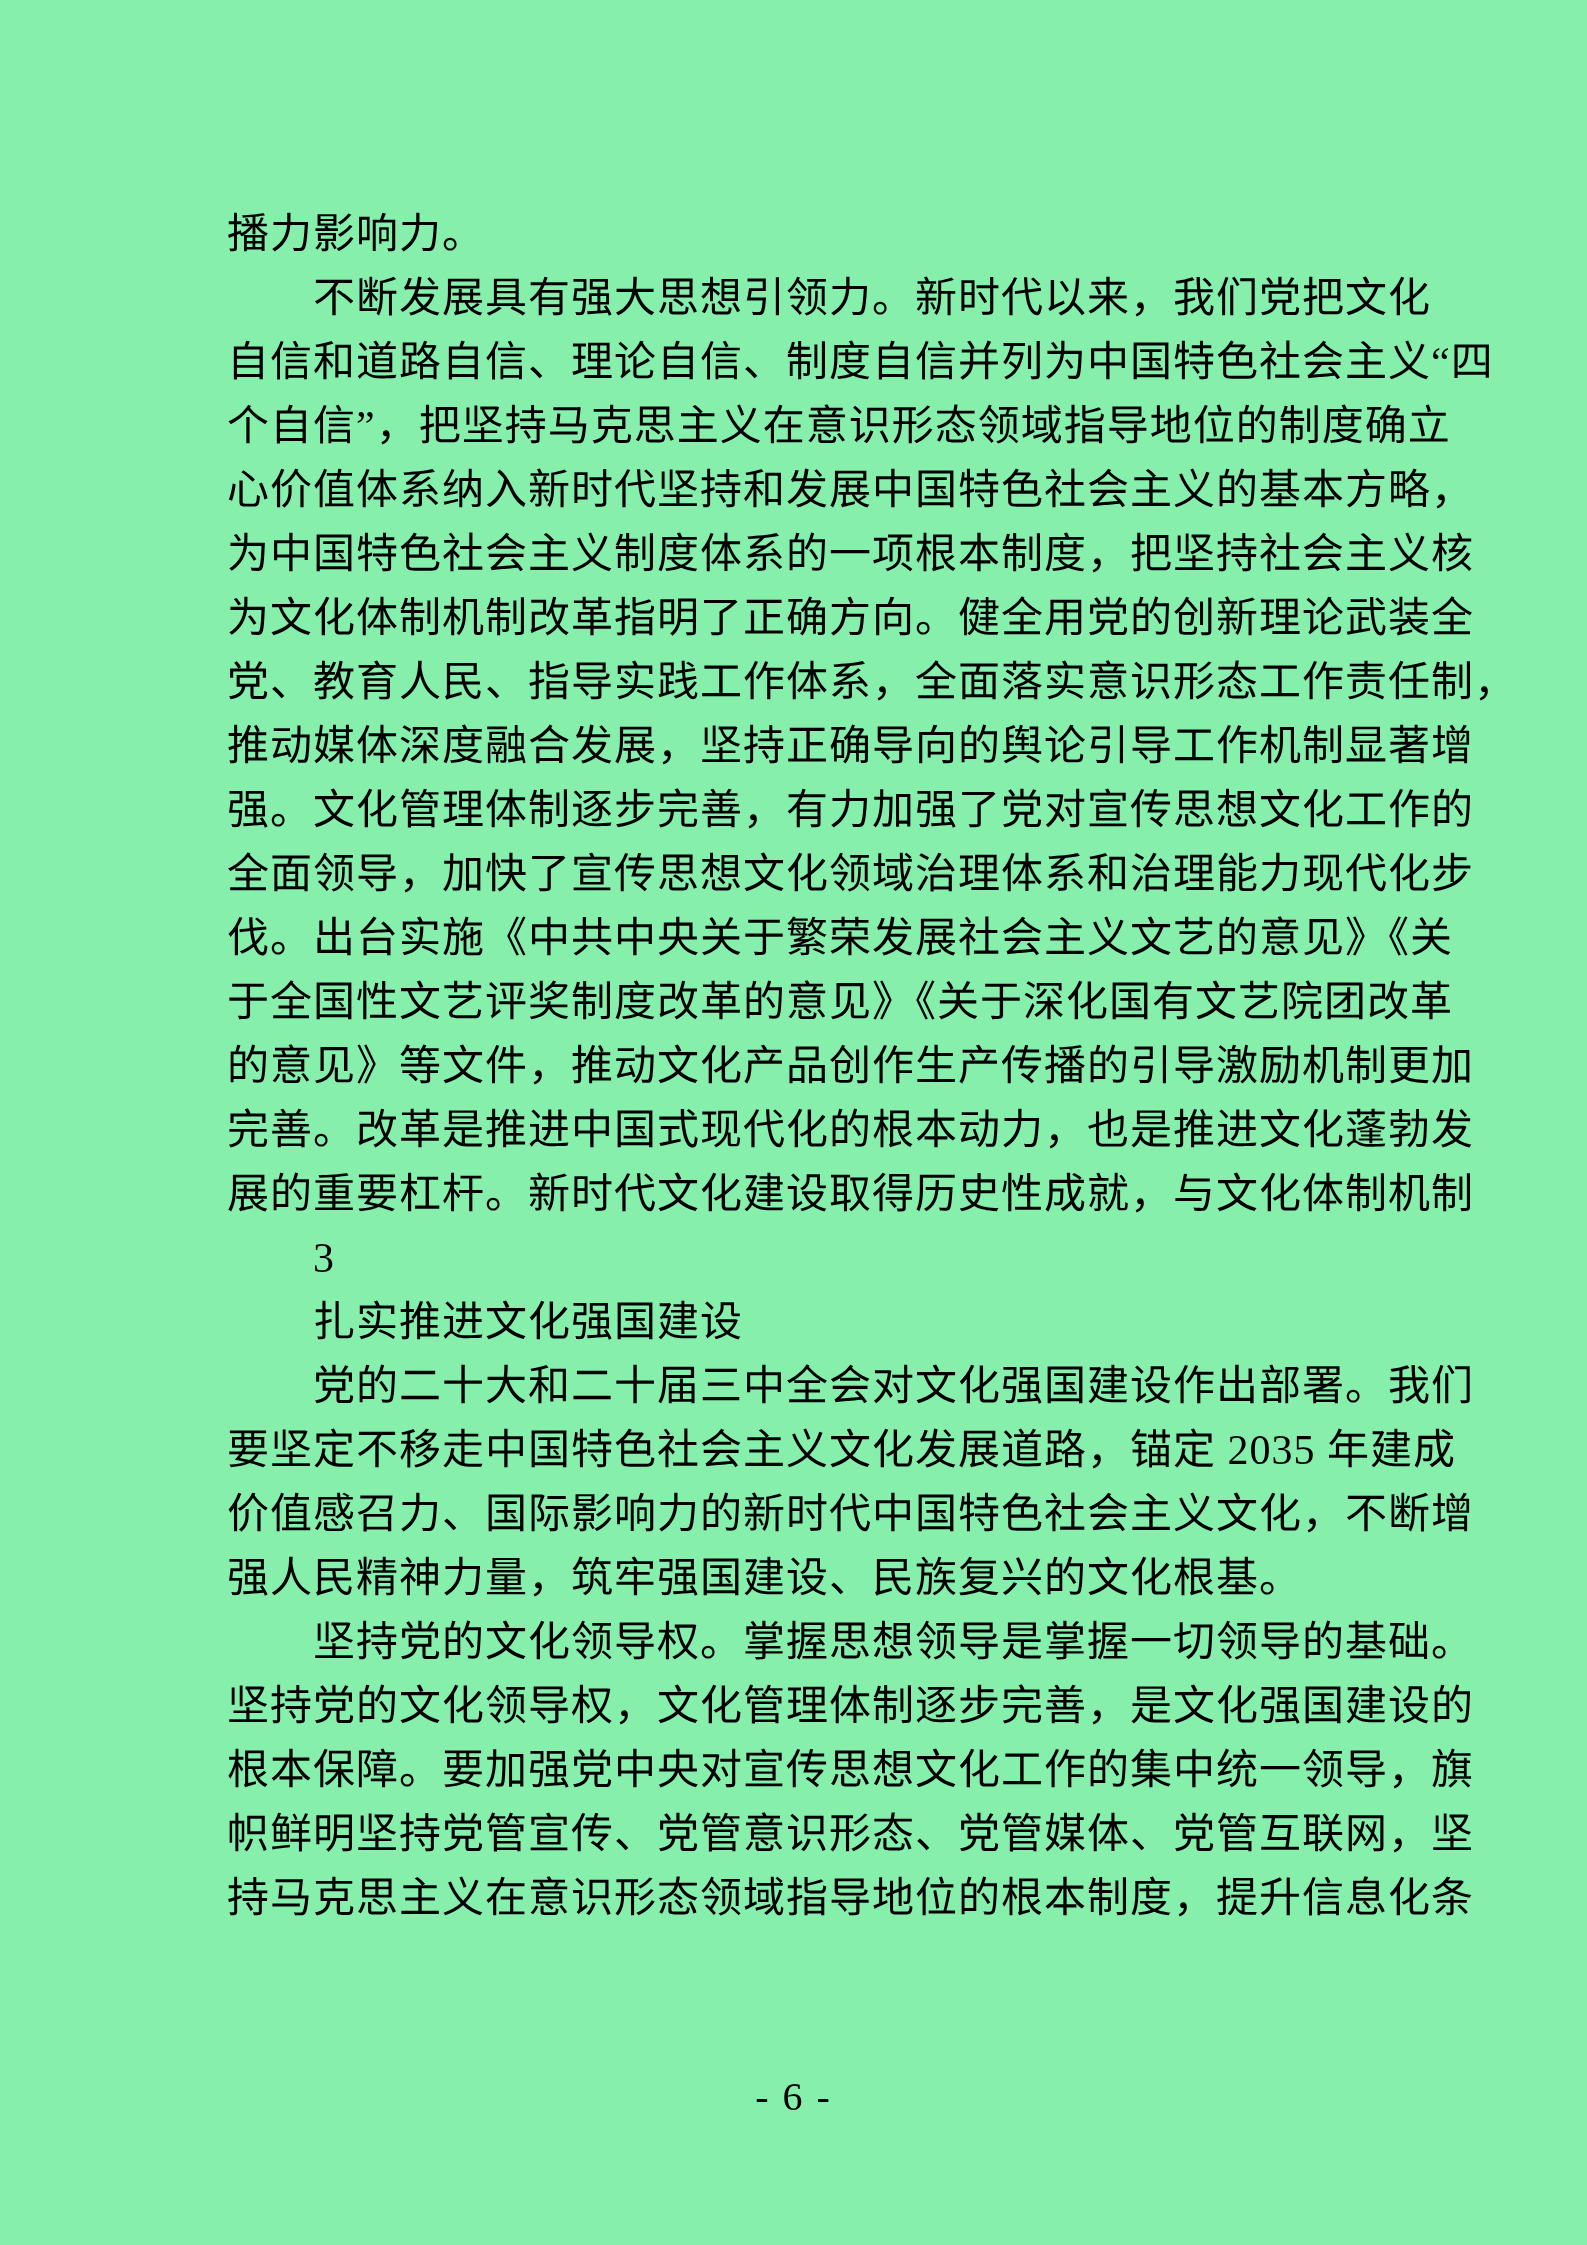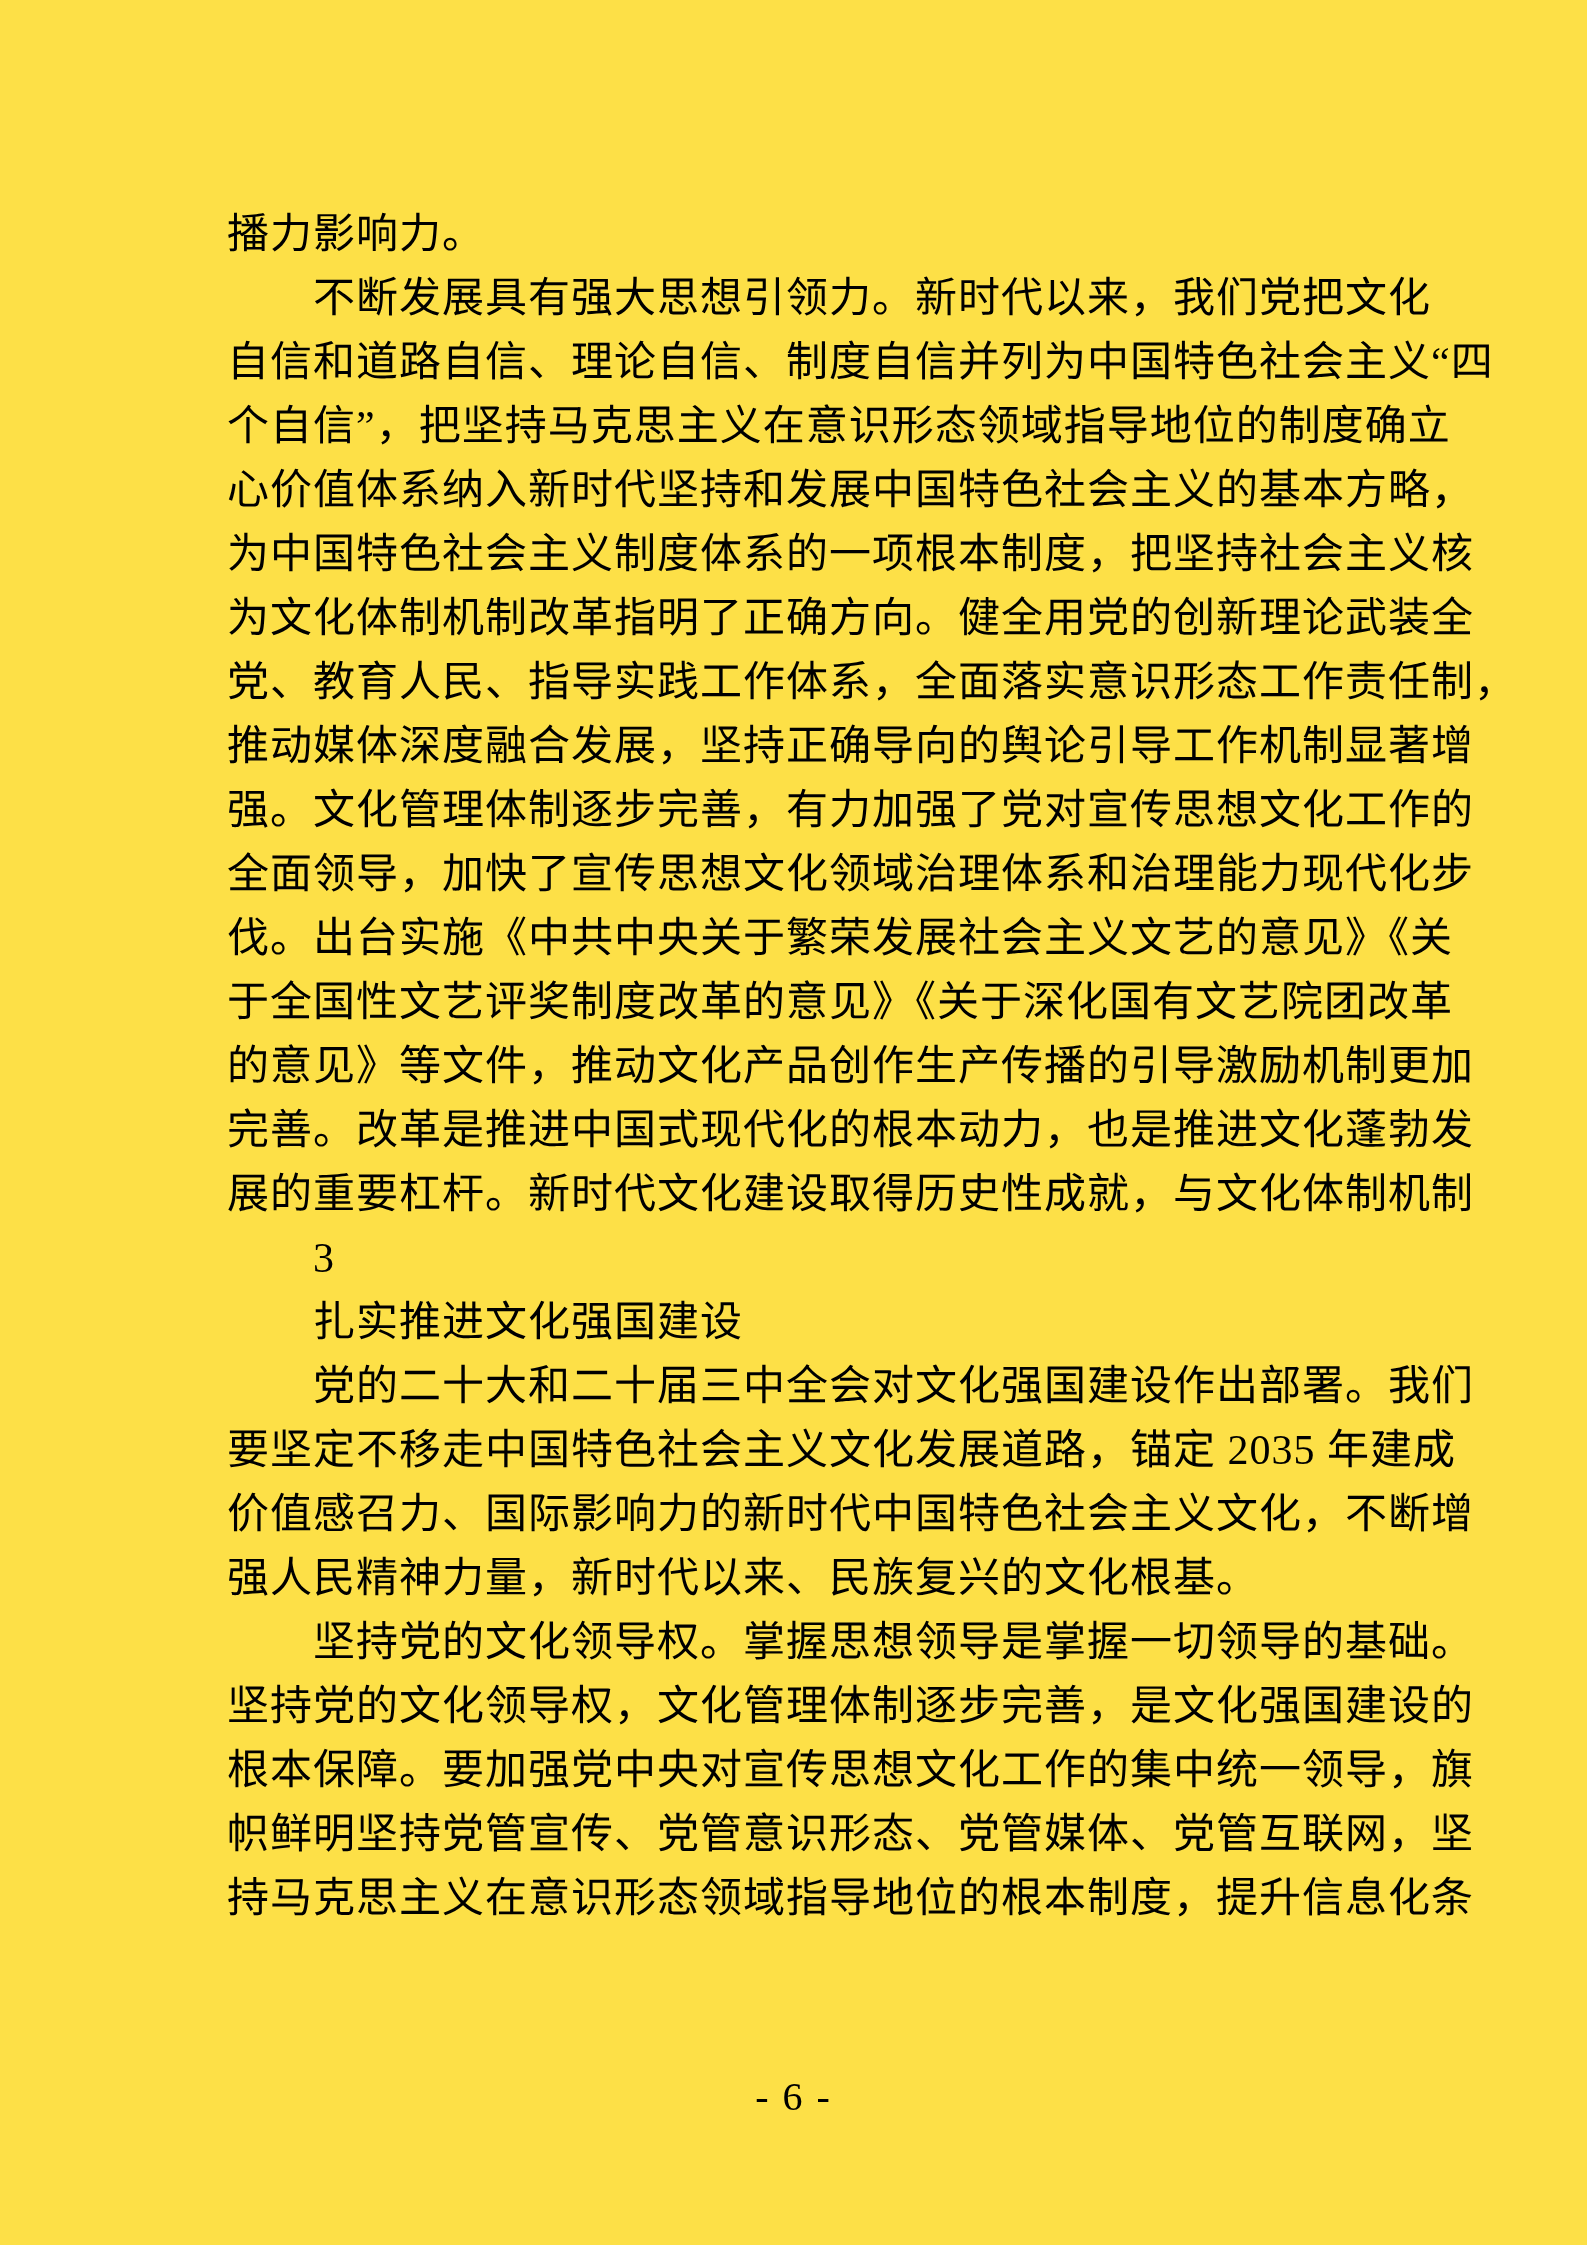--- a/index.html
+++ b/index.html
@@ -4,21 +4,21 @@
 <style>
   html, body {
     margin: 0;
     padding: 0;
     background: #ffffff;
   }
   .page {
     position: relative;
     width: 1587px;
     height: 2245px;
-    background: #fde047;
+    background: #86efac;
     color: #000000;
     overflow: hidden;
     font-family: "Liberation Serif", "DejaVu Serif", serif;
   }
   .body-text {
     position: absolute;
     left: 227px;
     top: 202px;
     width: 1200px;
   }
@@ -67,21 +67,21 @@
       <div class="line">伐。出台实施《中共中央关于繁荣发展社会主义文艺的意见》《关</div>
       <div class="line">于全国性文艺评奖制度改革的意见》《关于深化国有文艺院团改革</div>
       <div class="line">的意见》等文件，推动文化产品创作生产传播的引导激励机制更加</div>
       <div class="line">完善。改革是推进中国式现代化的根本动力，也是推进文化蓬勃发</div>
       <div class="line">展的重要杠杆。新时代文化建设取得历史性成就，与文化体制机制</div>
       <div class="line indent">3</div>
       <div class="line indent bold">扎实推进文化强国建设</div>
       <div class="line indent">党的二十大和二十届三中全会对文化强国建设作出部署。我们</div>
       <div class="line">要坚定不移走中国特色社会主义文化发展道路，锚定 2035 年建成</div>
       <div class="line">价值感召力、国际影响力的新时代中国特色社会主义文化，不断增</div>
-      <div class="line">强人民精神力量，新时代以来、民族复兴的文化根基。</div>
+      <div class="line">强人民精神力量，筑牢强国建设、民族复兴的文化根基。</div>
       <div class="line indent">坚持党的文化领导权。掌握思想领导是掌握一切领导的基础。</div>
       <div class="line">坚持党的文化领导权，文化管理体制逐步完善，是文化强国建设的</div>
       <div class="line">根本保障。要加强党中央对宣传思想文化工作的集中统一领导，旗</div>
       <div class="line">帜鲜明坚持党管宣传、党管意识形态、党管媒体、党管互联网，坚</div>
       <div class="line">持马克思主义在意识形态领域指导地位的根本制度，提升信息化条</div>
     </div>
   <div class="footer">- 6 -</div>
 </div>
 
 </body></html>

